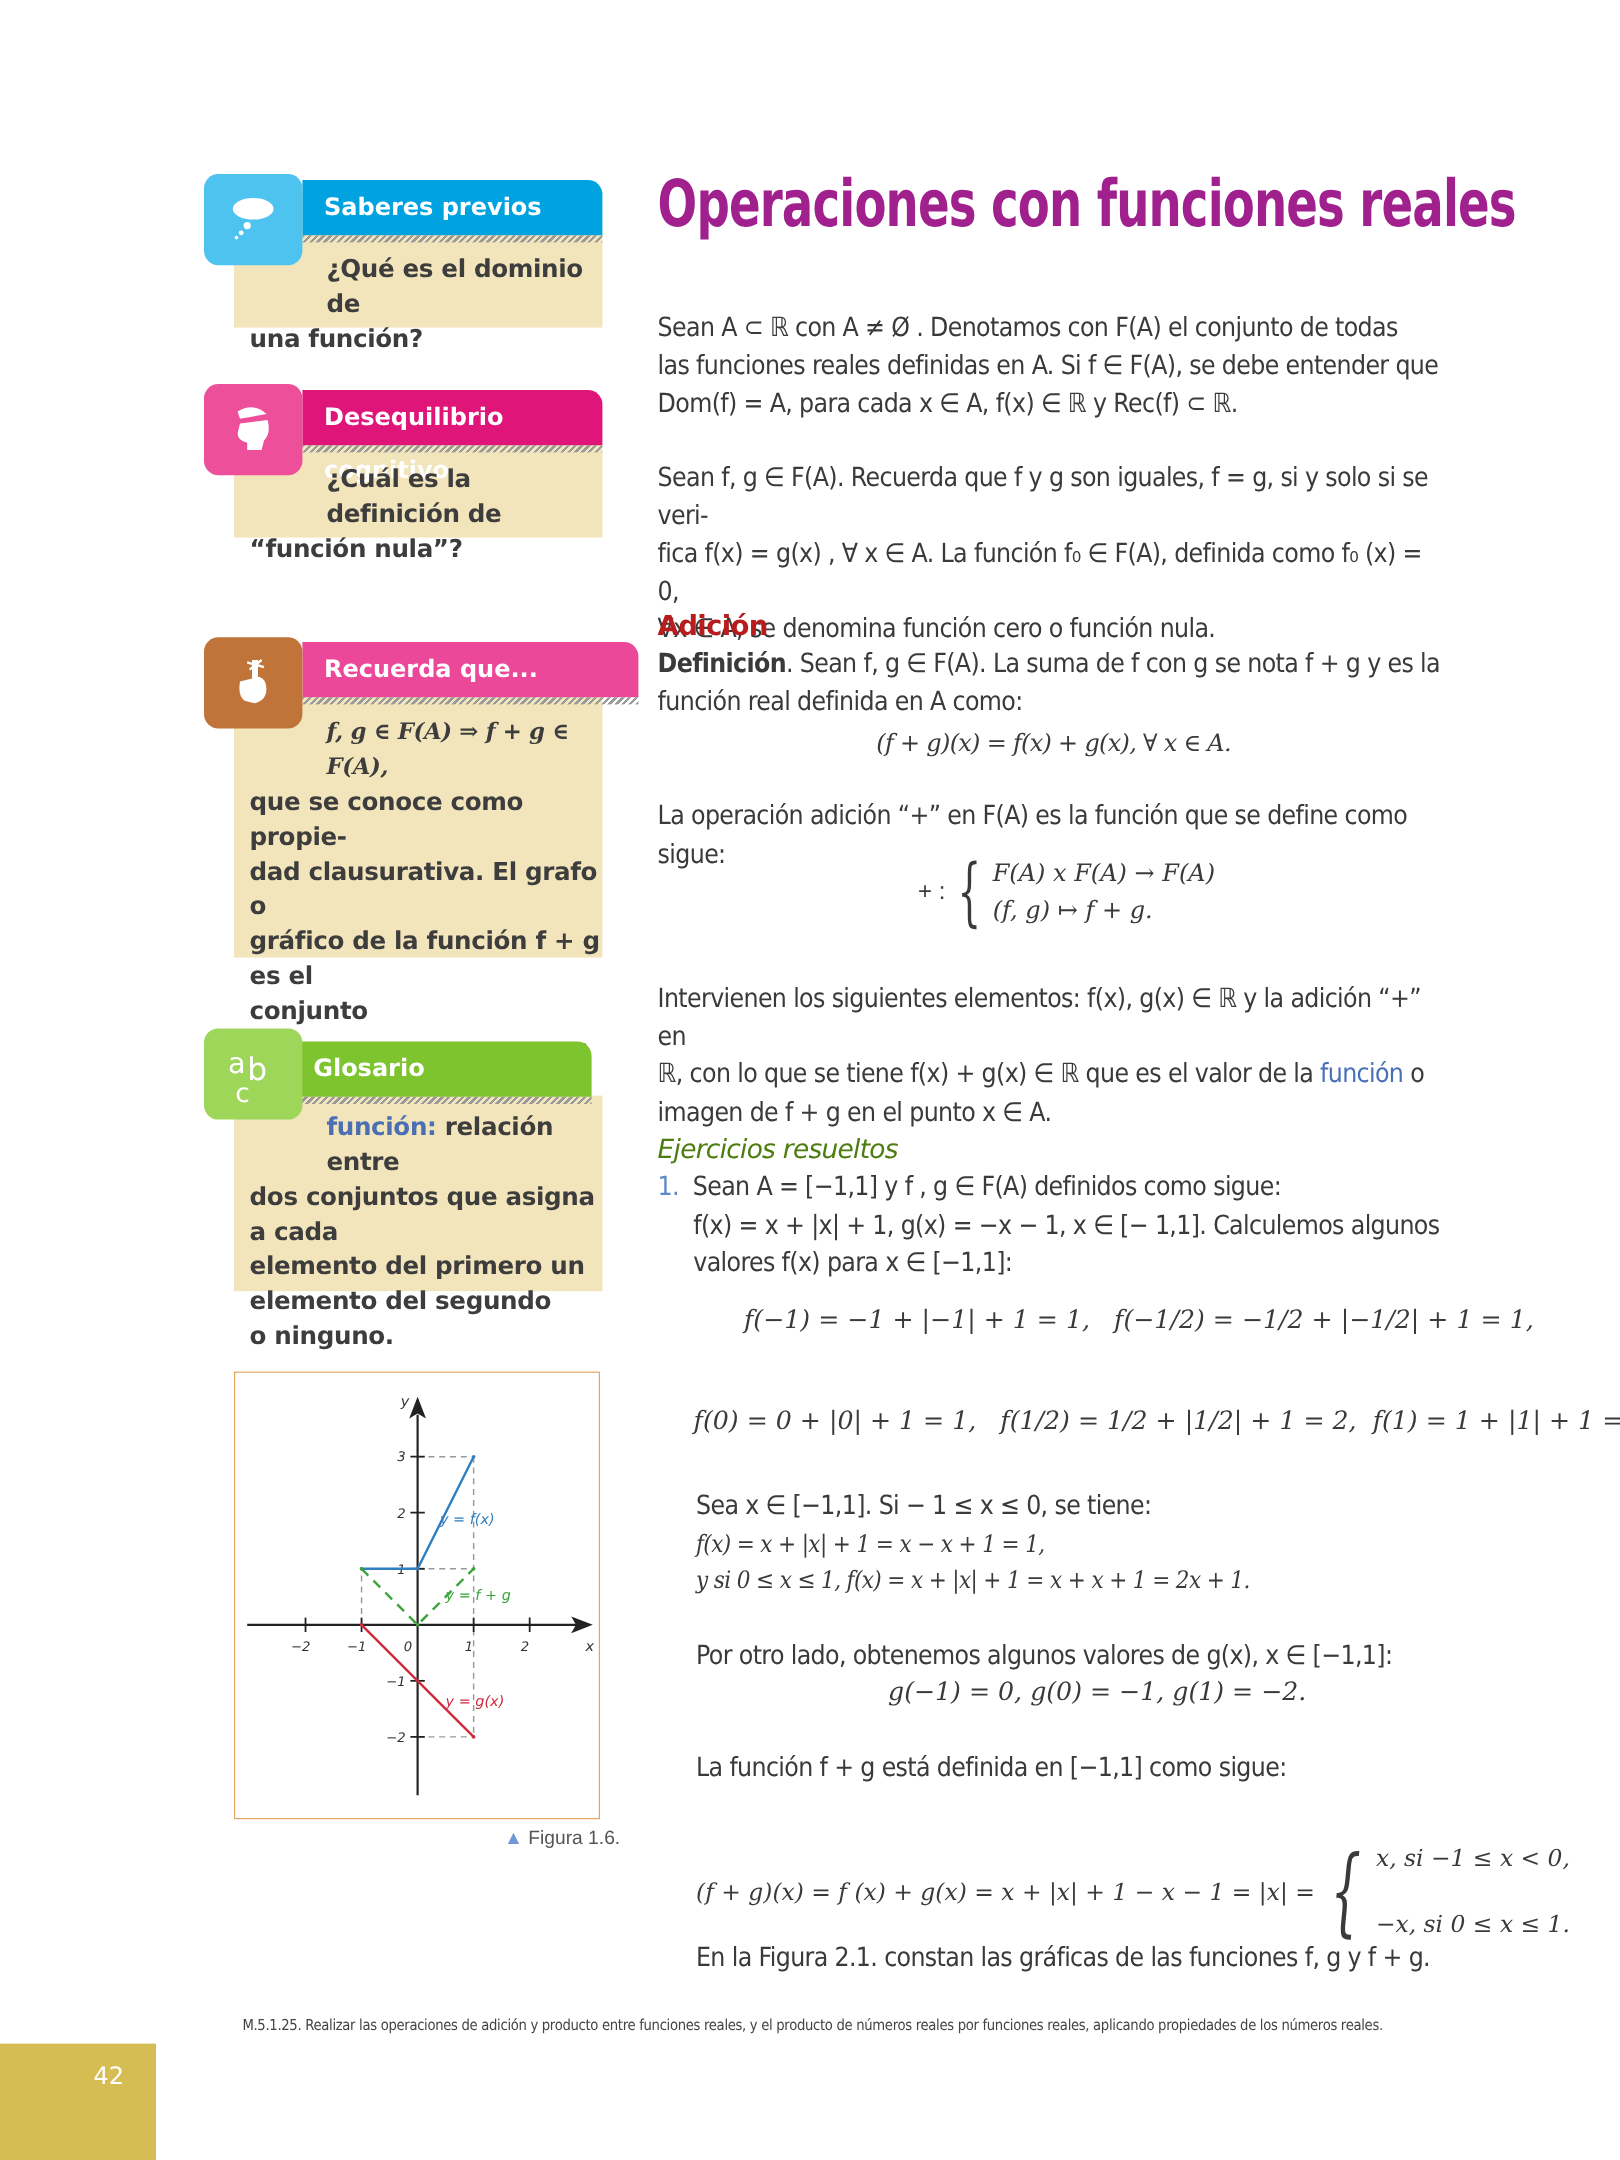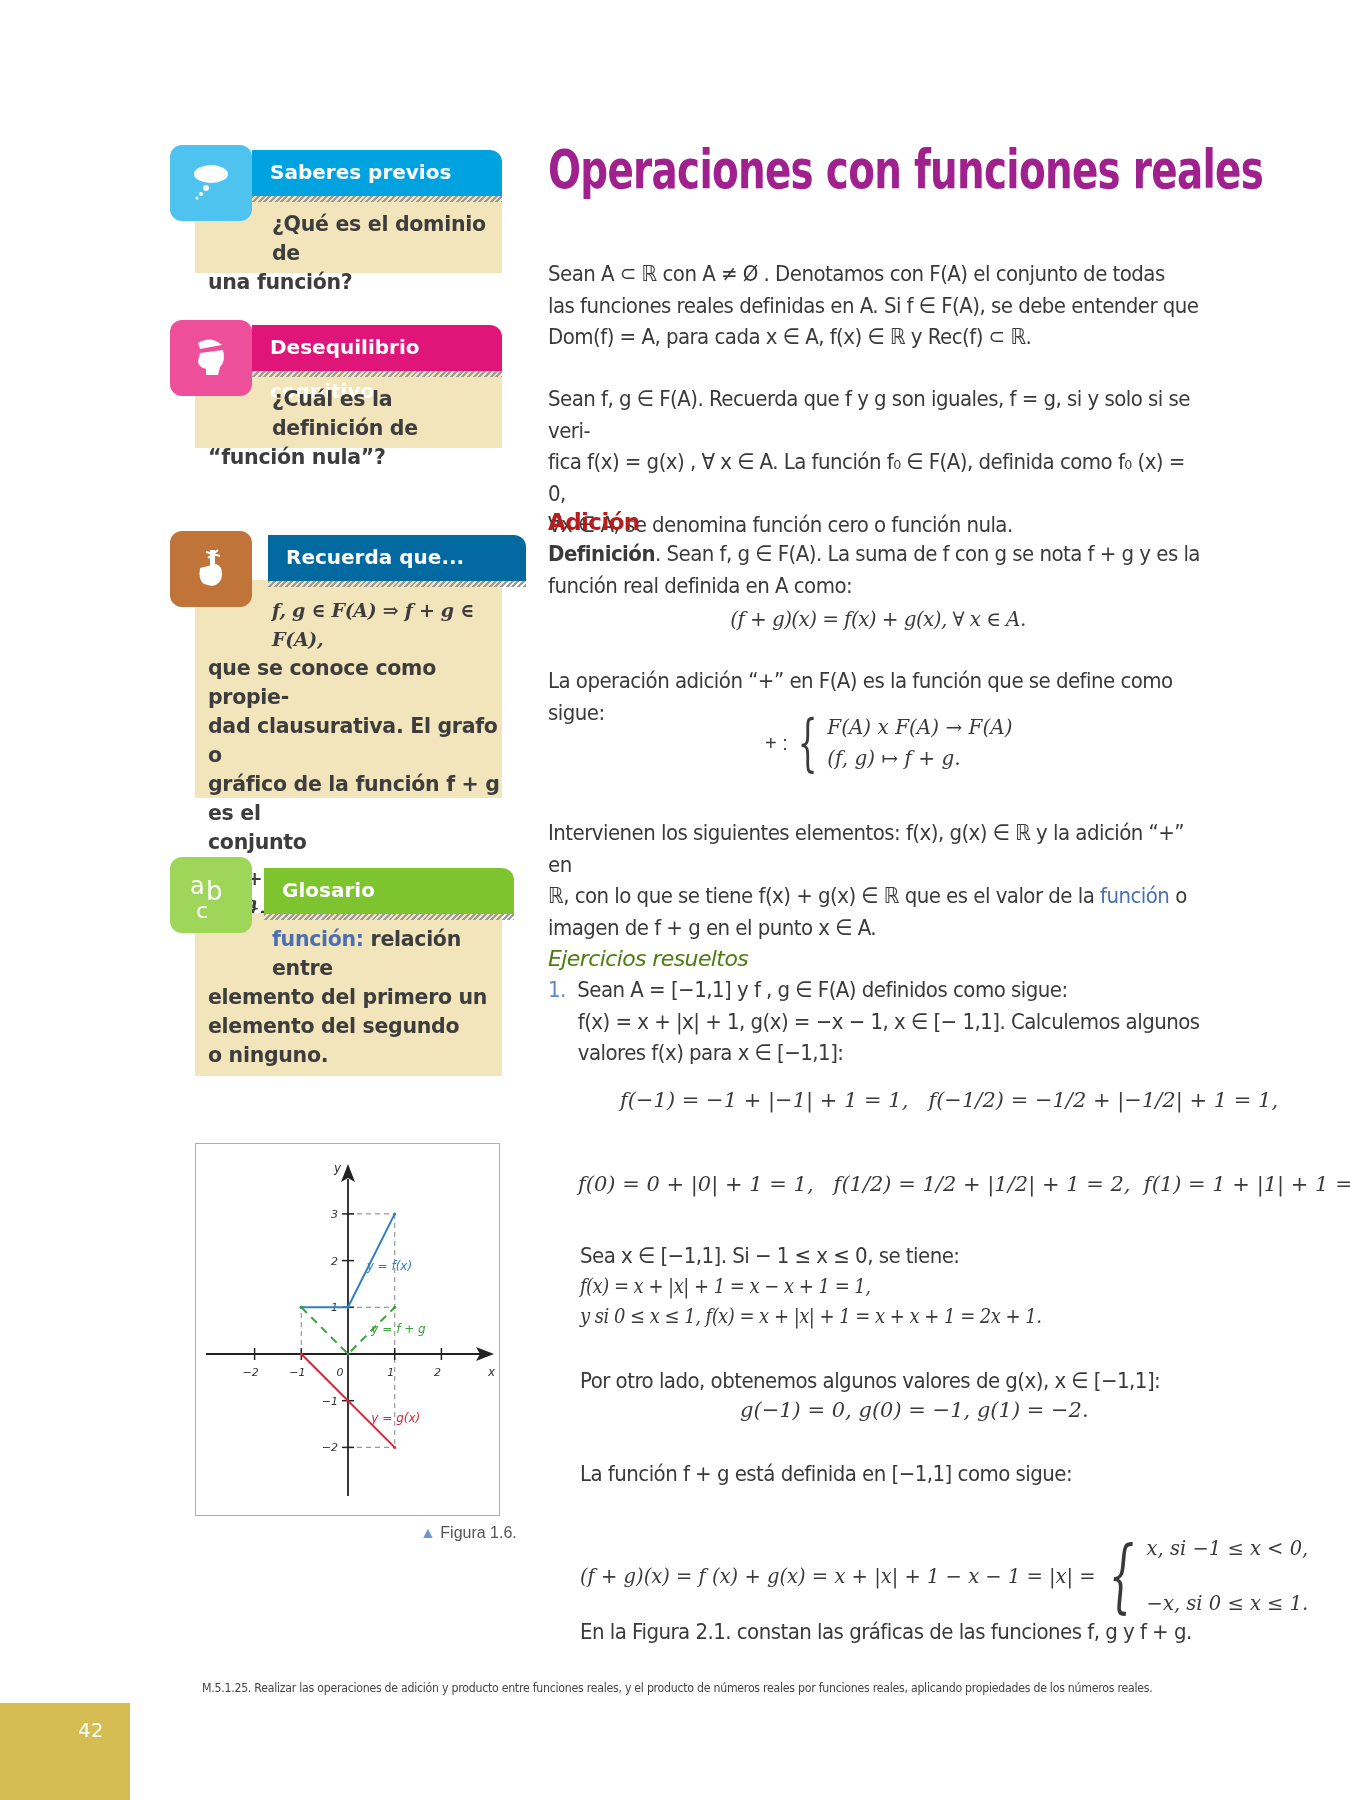--- a/index.html
+++ b/index.html
@@ -63,50 +63,51 @@
       </svg>
   </div>
   <div class="box-text" style="left:208px;top:385px;width:290px;">
     <div class="indent">¿Cuál es la definición de</div>
     <div>“función nula”?</div>
   </div>
 </div>
 
 <div>
   <div class="box-body" style="left:195px;top:580px;width:307px;height:218px;"></div>
-  <div class="box-head" style="left:268px;top:535px;width:258px;background:#0369a1;">Recuerda que...</div>
+  <div class="box-head" style="left:252px;top:535px;width:280px;background:#ec4899;">Recuerda que...</div>
   <div class="box-icon" style="left:170px;top:531px;background:#c0743a;">
     <svg width="50" height="50" viewBox="0 0 50 50">
         <path d="M14 24 L30 20 Q36 22 36 30 Q36 40 26 42 L18 40 Q12 36 14 24 Z" fill="#fff"></path>
         <rect x="24" y="6" width="5" height="18" fill="#fff"></rect>
         <path d="M20 8 L34 12 M22 14 L32 6" stroke="#fff" stroke-width="2"></path>
       </svg>
   </div>
   <div class="box-text" style="left:208px;top:596px;width:300px;">
     <div class="indent m" style="font-size:19px;">f, g ∈ F(A) ⇒ f + g  ∈ F(A),</div>
     <div>que se conoce como propie-</div>
     <div>dad clausurativa. El grafo o</div>
     <div>gráfico de la función  f + g  es el</div>
     <div>conjunto</div>
     <div class="m" style="margin-top:7px;font-size:19px;">G(f + g) = {(x, f(x) + g(x)) | x∈A}.</div>
   </div>
 </div>
 
 <div>
   <div class="box-body" style="left:195px;top:913px;width:307px;height:163px;"></div>
-  <div class="box-head" style="left:264px;top:868px;width:250px;background:#7ec42e;">Glosario</div>
+  <div class="box-head" style="left:243px;top:868px;width:250px;background:#7ec42e;">Glosario</div>
   <div class="box-icon" style="left:170px;top:857px;background:#9ed65a;">
     <svg width="50" height="54" viewBox="0 0 50 54">
         <text x="4" y="26" font-size="24" fill="#fff">a</text>
         <text x="20" y="32" font-size="26" fill="#fff">b</text>
         <text x="10" y="50" font-size="22" fill="#fff">c</text>
       </svg>
   </div>
   <div class="box-text" style="left:208px;top:925px;width:300px;">
     <div class="indent"><span class="blue-word">función:</span><span> relación entre</span></div>
+    <div>dos conjuntos que asigna a cada</div>
     <div>elemento del primero un</div>
     <div>elemento del segundo</div>
     <div>o ninguno.</div>
   </div>
 </div>
 
 <div class="abs" style="left:195px;top:1143px;width:305px;height:373px;border:1.5px solid #e3a563;box-sizing:border-box;background:#fff;">
   <svg id="chart" width="305" height="373">
       <line x1="105.3" y1="210" x2="105.3" y2="163.3" stroke="#999" stroke-width="1.2" stroke-dasharray="5,4"></line>
       <line x1="152" y1="163.3" x2="198.7" y2="163.3" stroke="#999" stroke-width="1.2" stroke-dasharray="5,4"></line>

